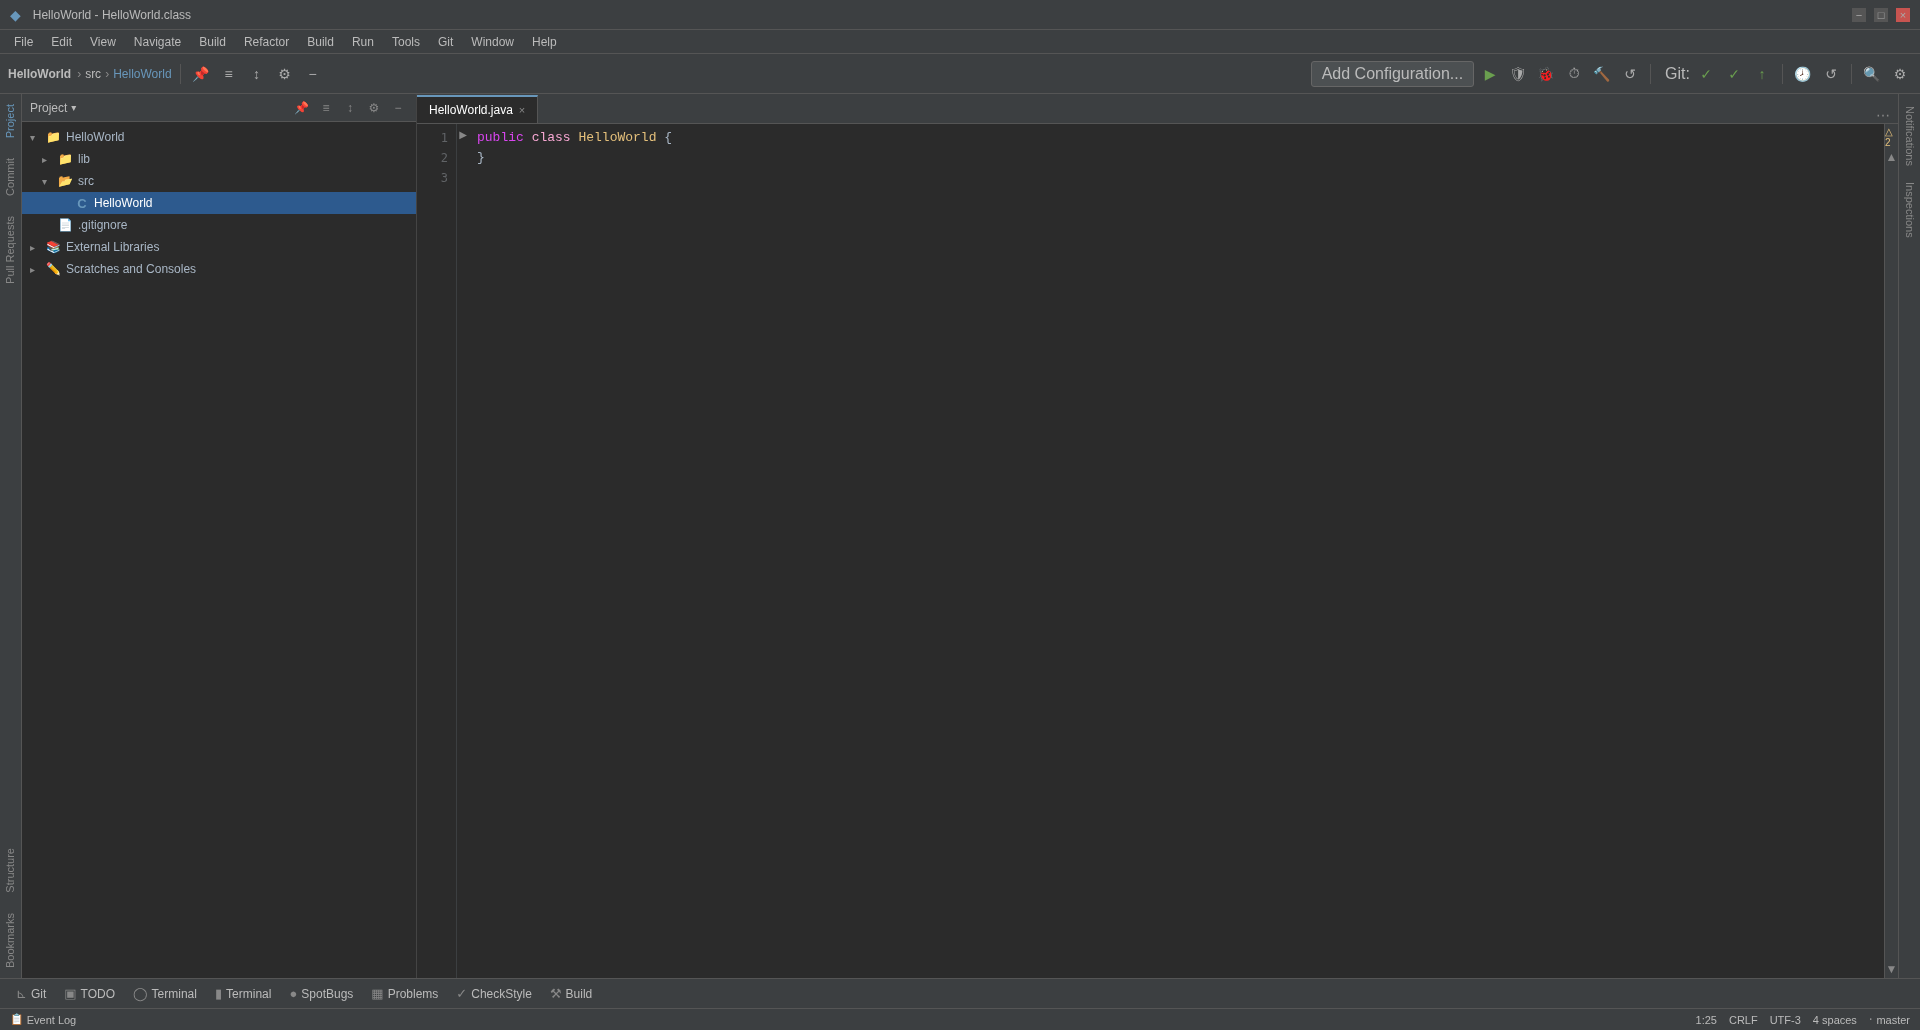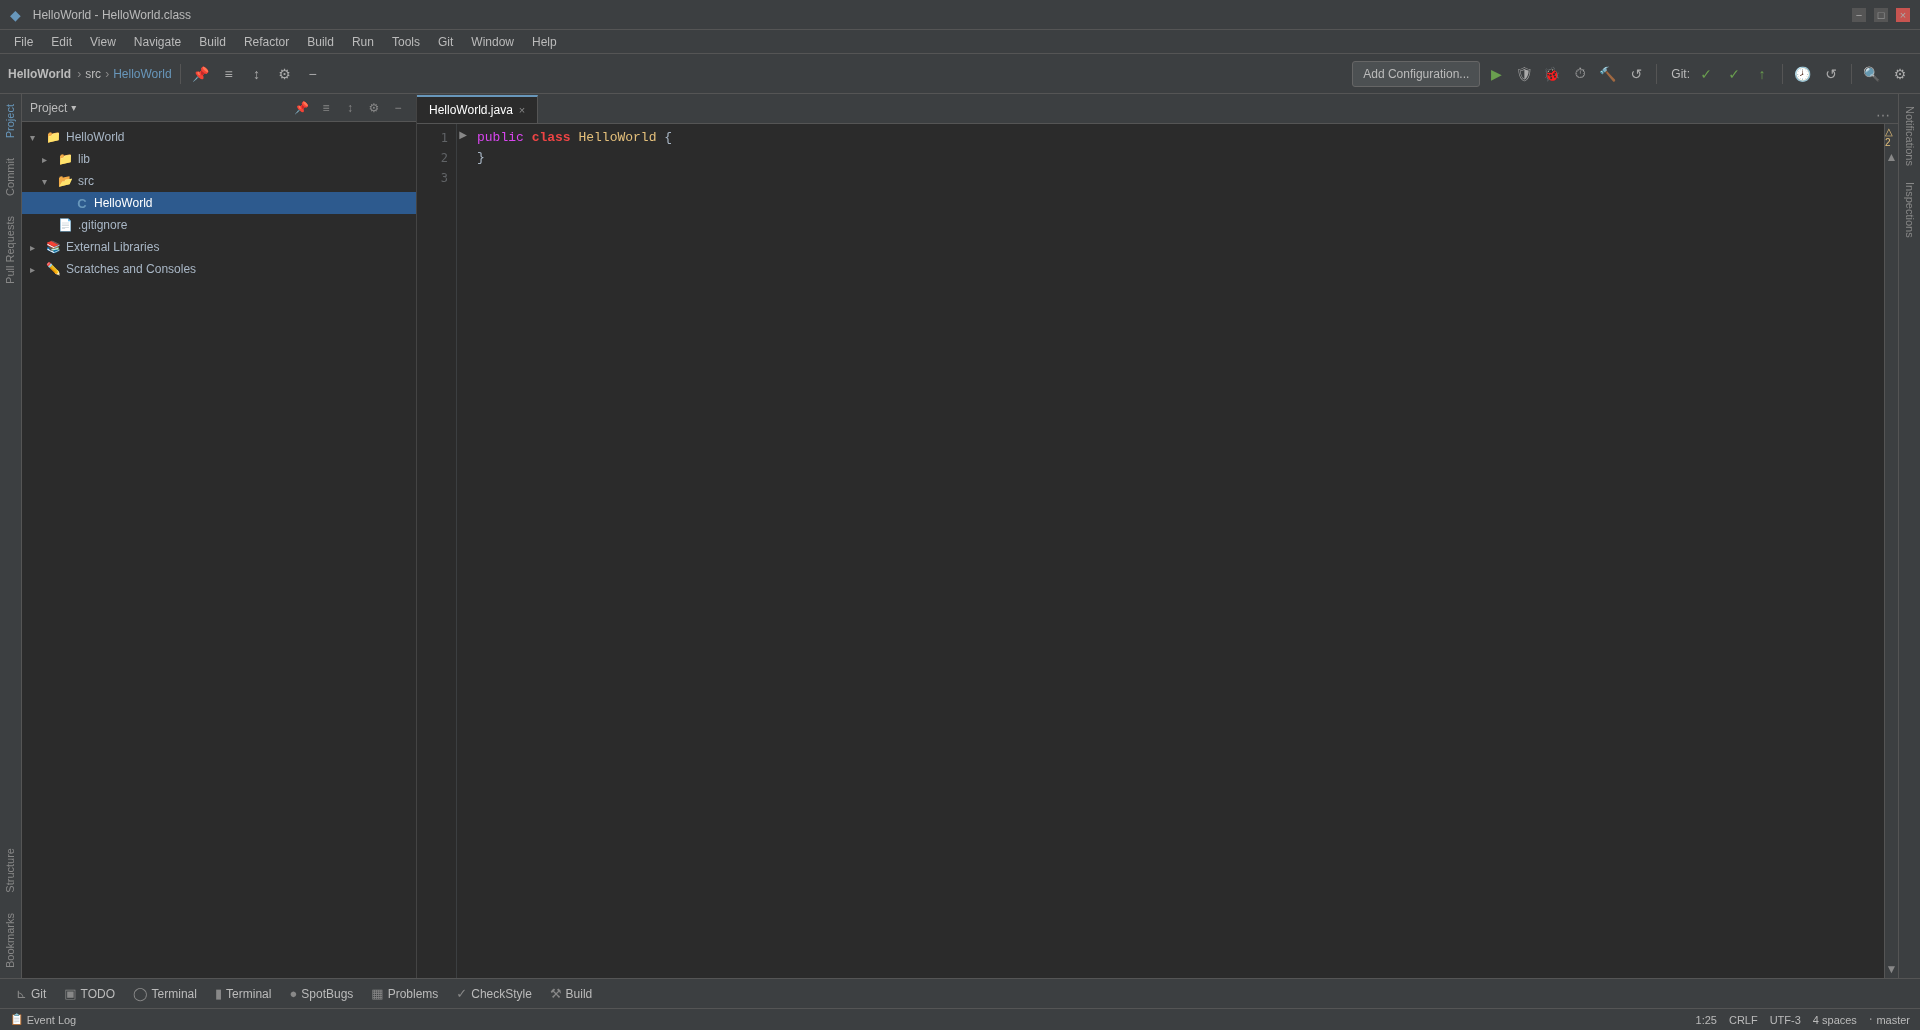--- a/index.html
+++ b/index.html
@@ -106,31 +106,31 @@
       height: 20px;
       background: #555;
       margin: 0 4px;
     }
     .toolbar-spacer { flex: 1; }
     .run-config-btn {
       background: #4c5052;
       border: 1px solid #666;
       color: #bbb;
       padding: 3px 10px;
-      font-size: 12px;
+      font-size: 16px;
       cursor: pointer;
       border-radius: 3px;
       height: 26px;
     }
     .toolbar-right {
       display: flex;
       align-items: center;
       gap: 4px;
     }
-    .git-label { color: #bbb; font-size: 12px; margin-left: 6px; }
+    .git-label { color: #bbb; font-size: 16px; margin-left: 6px; }
 
     
     .main-content {
       flex: 1;
       display: flex;
       overflow: hidden;
     }
 
     
     .left-labels {
@@ -309,21 +309,21 @@
       flex: 1;
       background: #2b2b2b;
       color: #a9b7c6;
       font-size: 13px;
       font-family: 'Consolas', 'Courier New', monospace;
       padding: 4px 8px;
       line-height: 20px;
       white-space: pre;
     }
     .kw-public { color: #d946ef; }
-    .kw-class { color: #ef4444; font-weight: bold; }
+    .kw-class { color: #f9a8d4; }
     .class-name { color: #e5c07b; }
     .brace { color: #a9b7c6; }
     .code-line { height: 20px; }
 
     
     .editor-right-bar {
       width: 14px;
       background: #3c3f41;
       border-left: 1px solid #555;
       display: flex;

